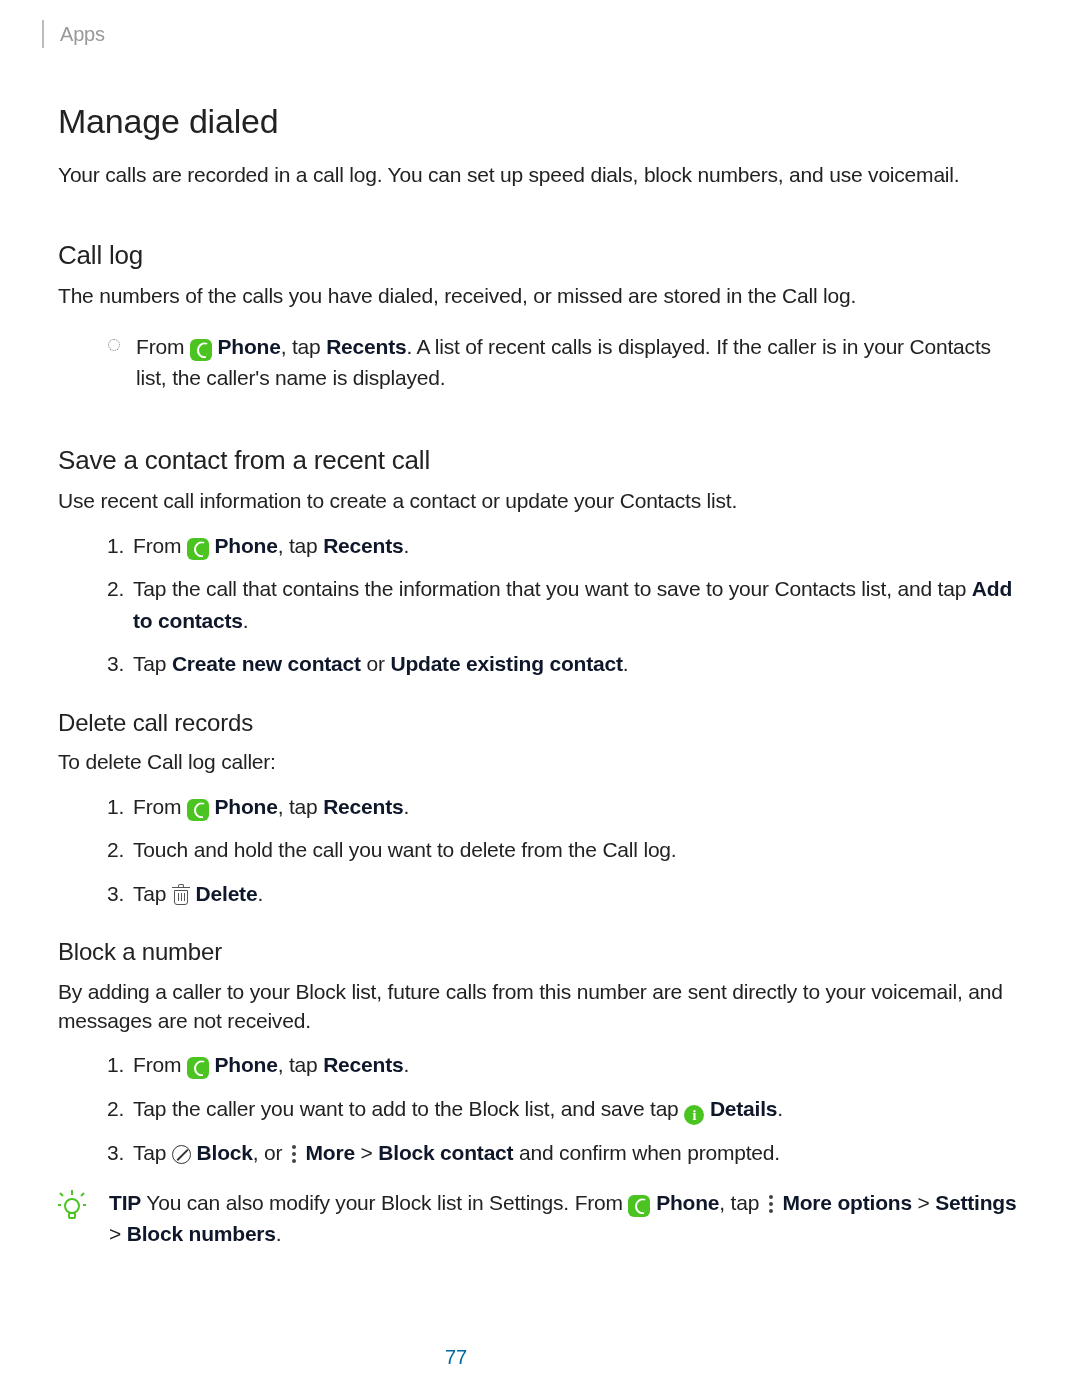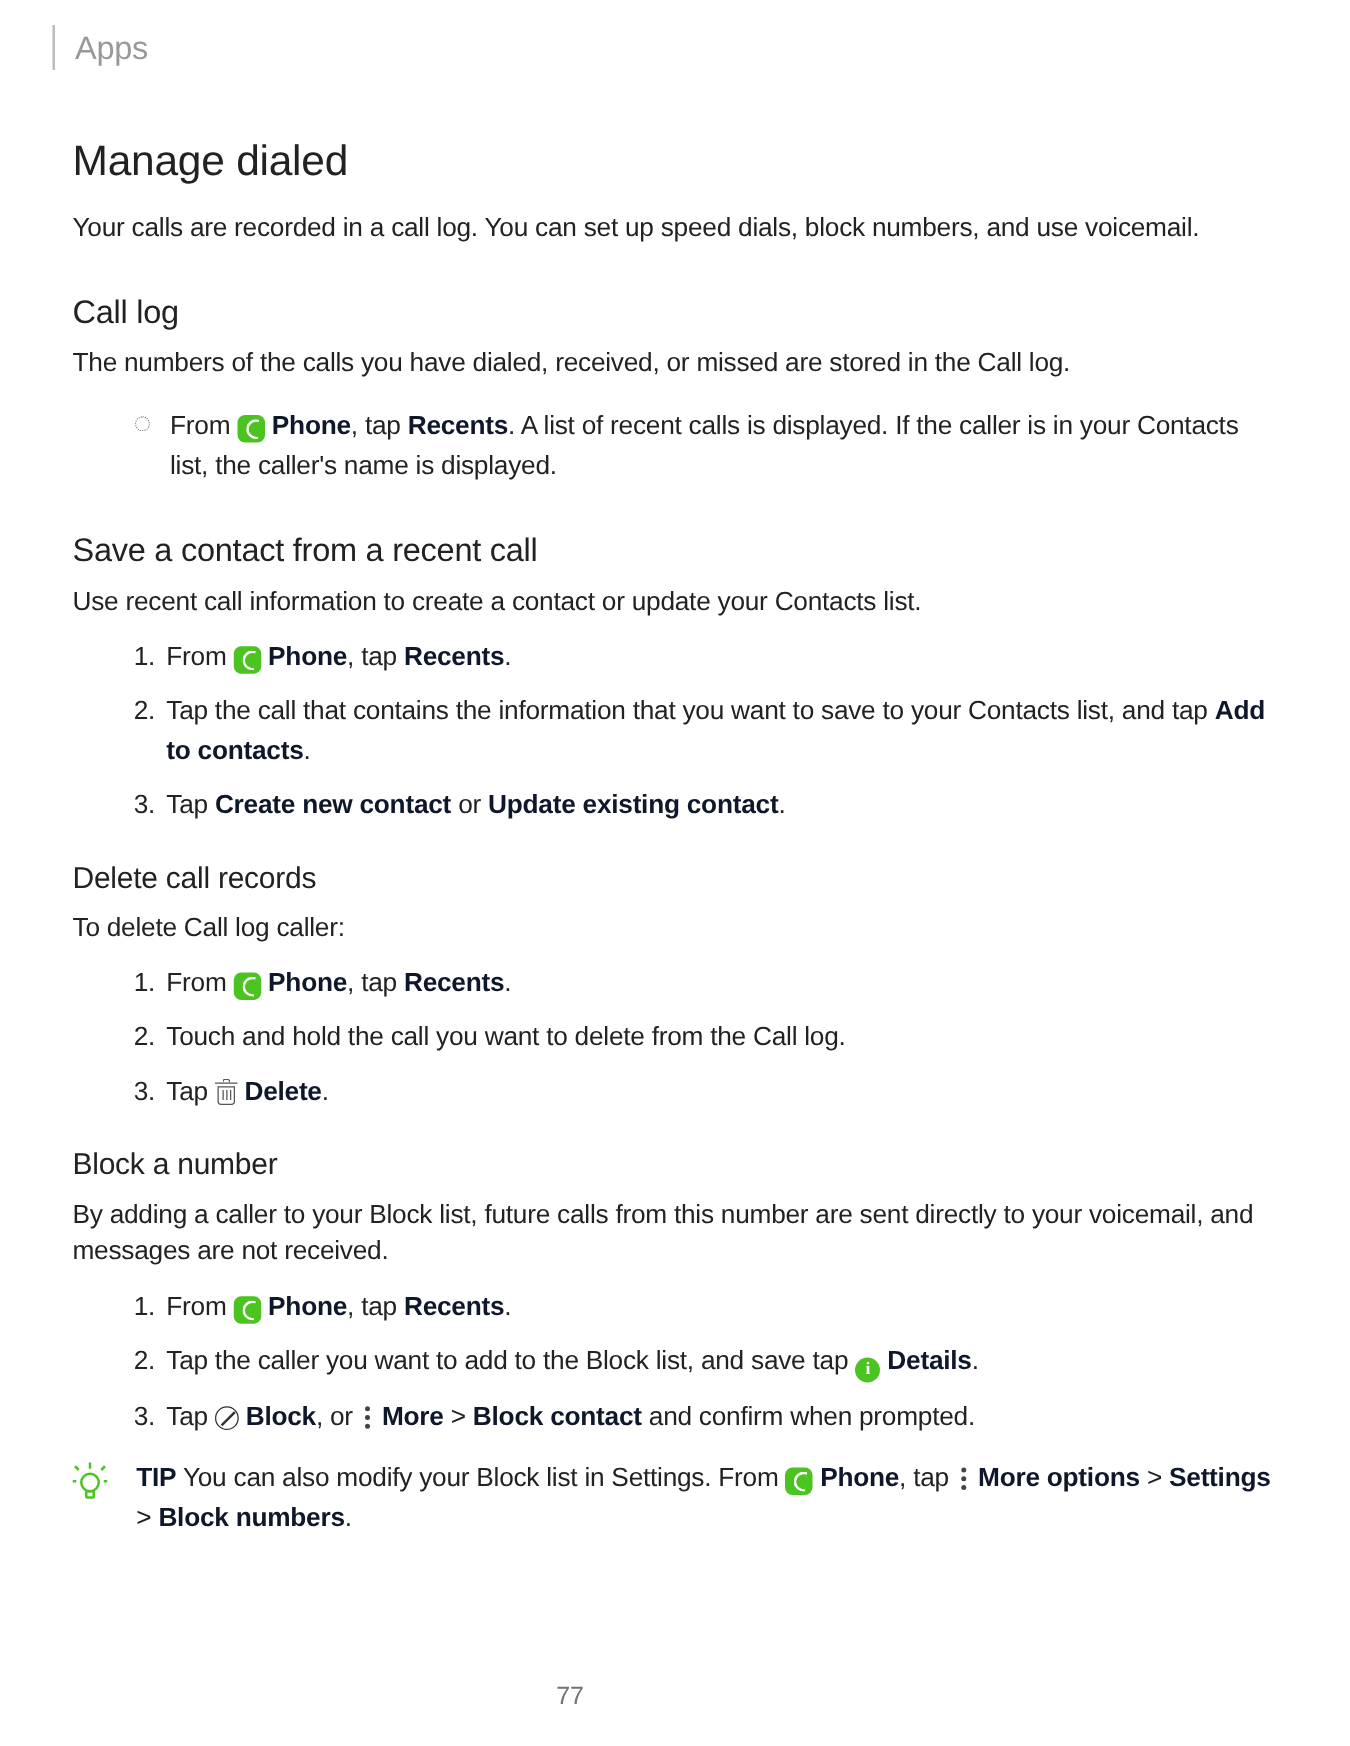--- a/index.html
+++ b/index.html
@@ -14,35 +14,35 @@
     line-height: 1.4;
     letter-spacing: -0.2px;
   }
   .header-section {
     border-left: 2px solid #bbb;
     padding-left: 16px;
     margin-bottom: 50px;
     margin-left: -16px;
   }
   .section-label {
-    font-size: 26px;
+    font-size: 20px;
     color: #999;
     font-weight: 400;
   }
   h1 {
     font-size: 34px;
     font-weight: 400;
     color: #222;
     margin-bottom: 14px;
   }
   h2 {
     font-size: 26px;
     font-weight: 400;
     color: #222;
-    margin-top: 34px;
+    margin-top: 48px;
     margin-bottom: 8px;
   }
   h3 {
     font-size: 24px;
     font-weight: 400;
     color: #222;
     margin-top: 26px;
     margin-bottom: 8px;
   }
   p { margin-bottom: 6px; }
@@ -182,21 +182,21 @@
     margin-top: 2px;
   }
   .tip-icon svg { display:block; }
   .tip-text { flex: 1; line-height: 1.5; }
   .page-num {
     position: absolute;
     left: 0; width: 912px;
     bottom: 26px;
     text-align: center;
     font-size: 20px;
-    color: #737373;
+    color: #0369a1;
   }
 </style>
 </head>
 <body>
 
 <div class="header-section">
   <div class="section-label">Apps</div>
 </div>
 
 <h1>Manage dialed</h1>

